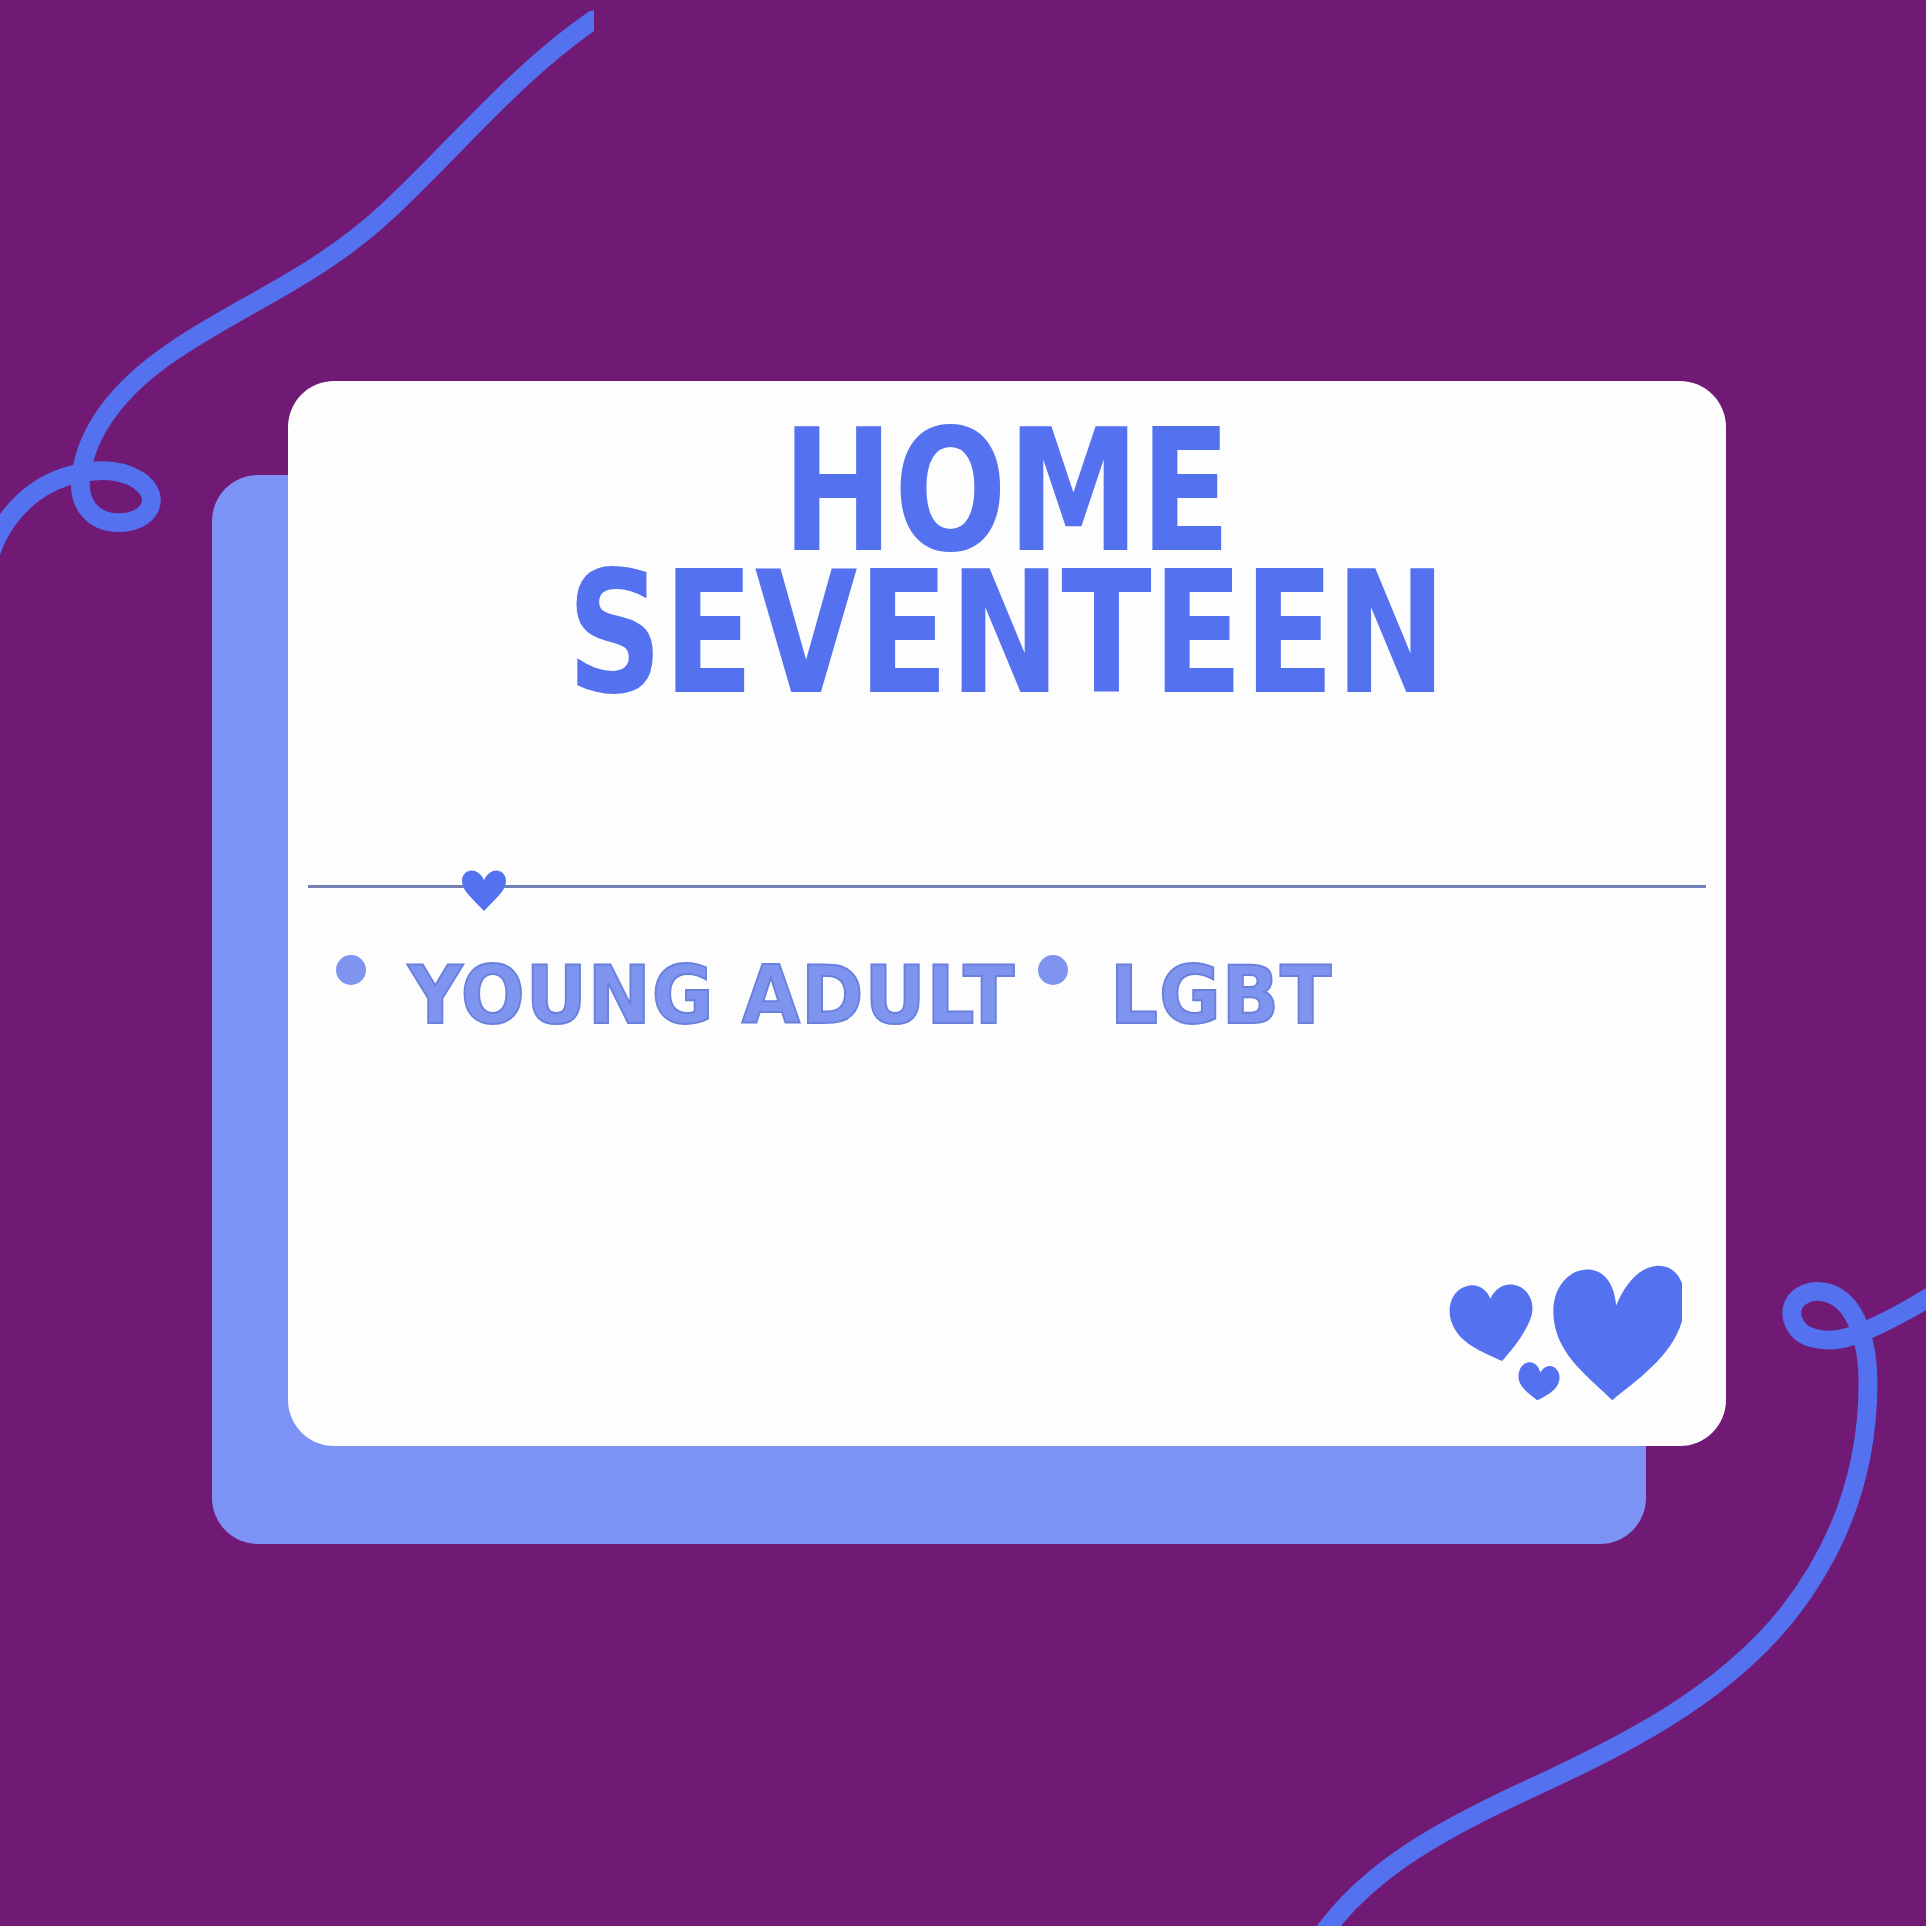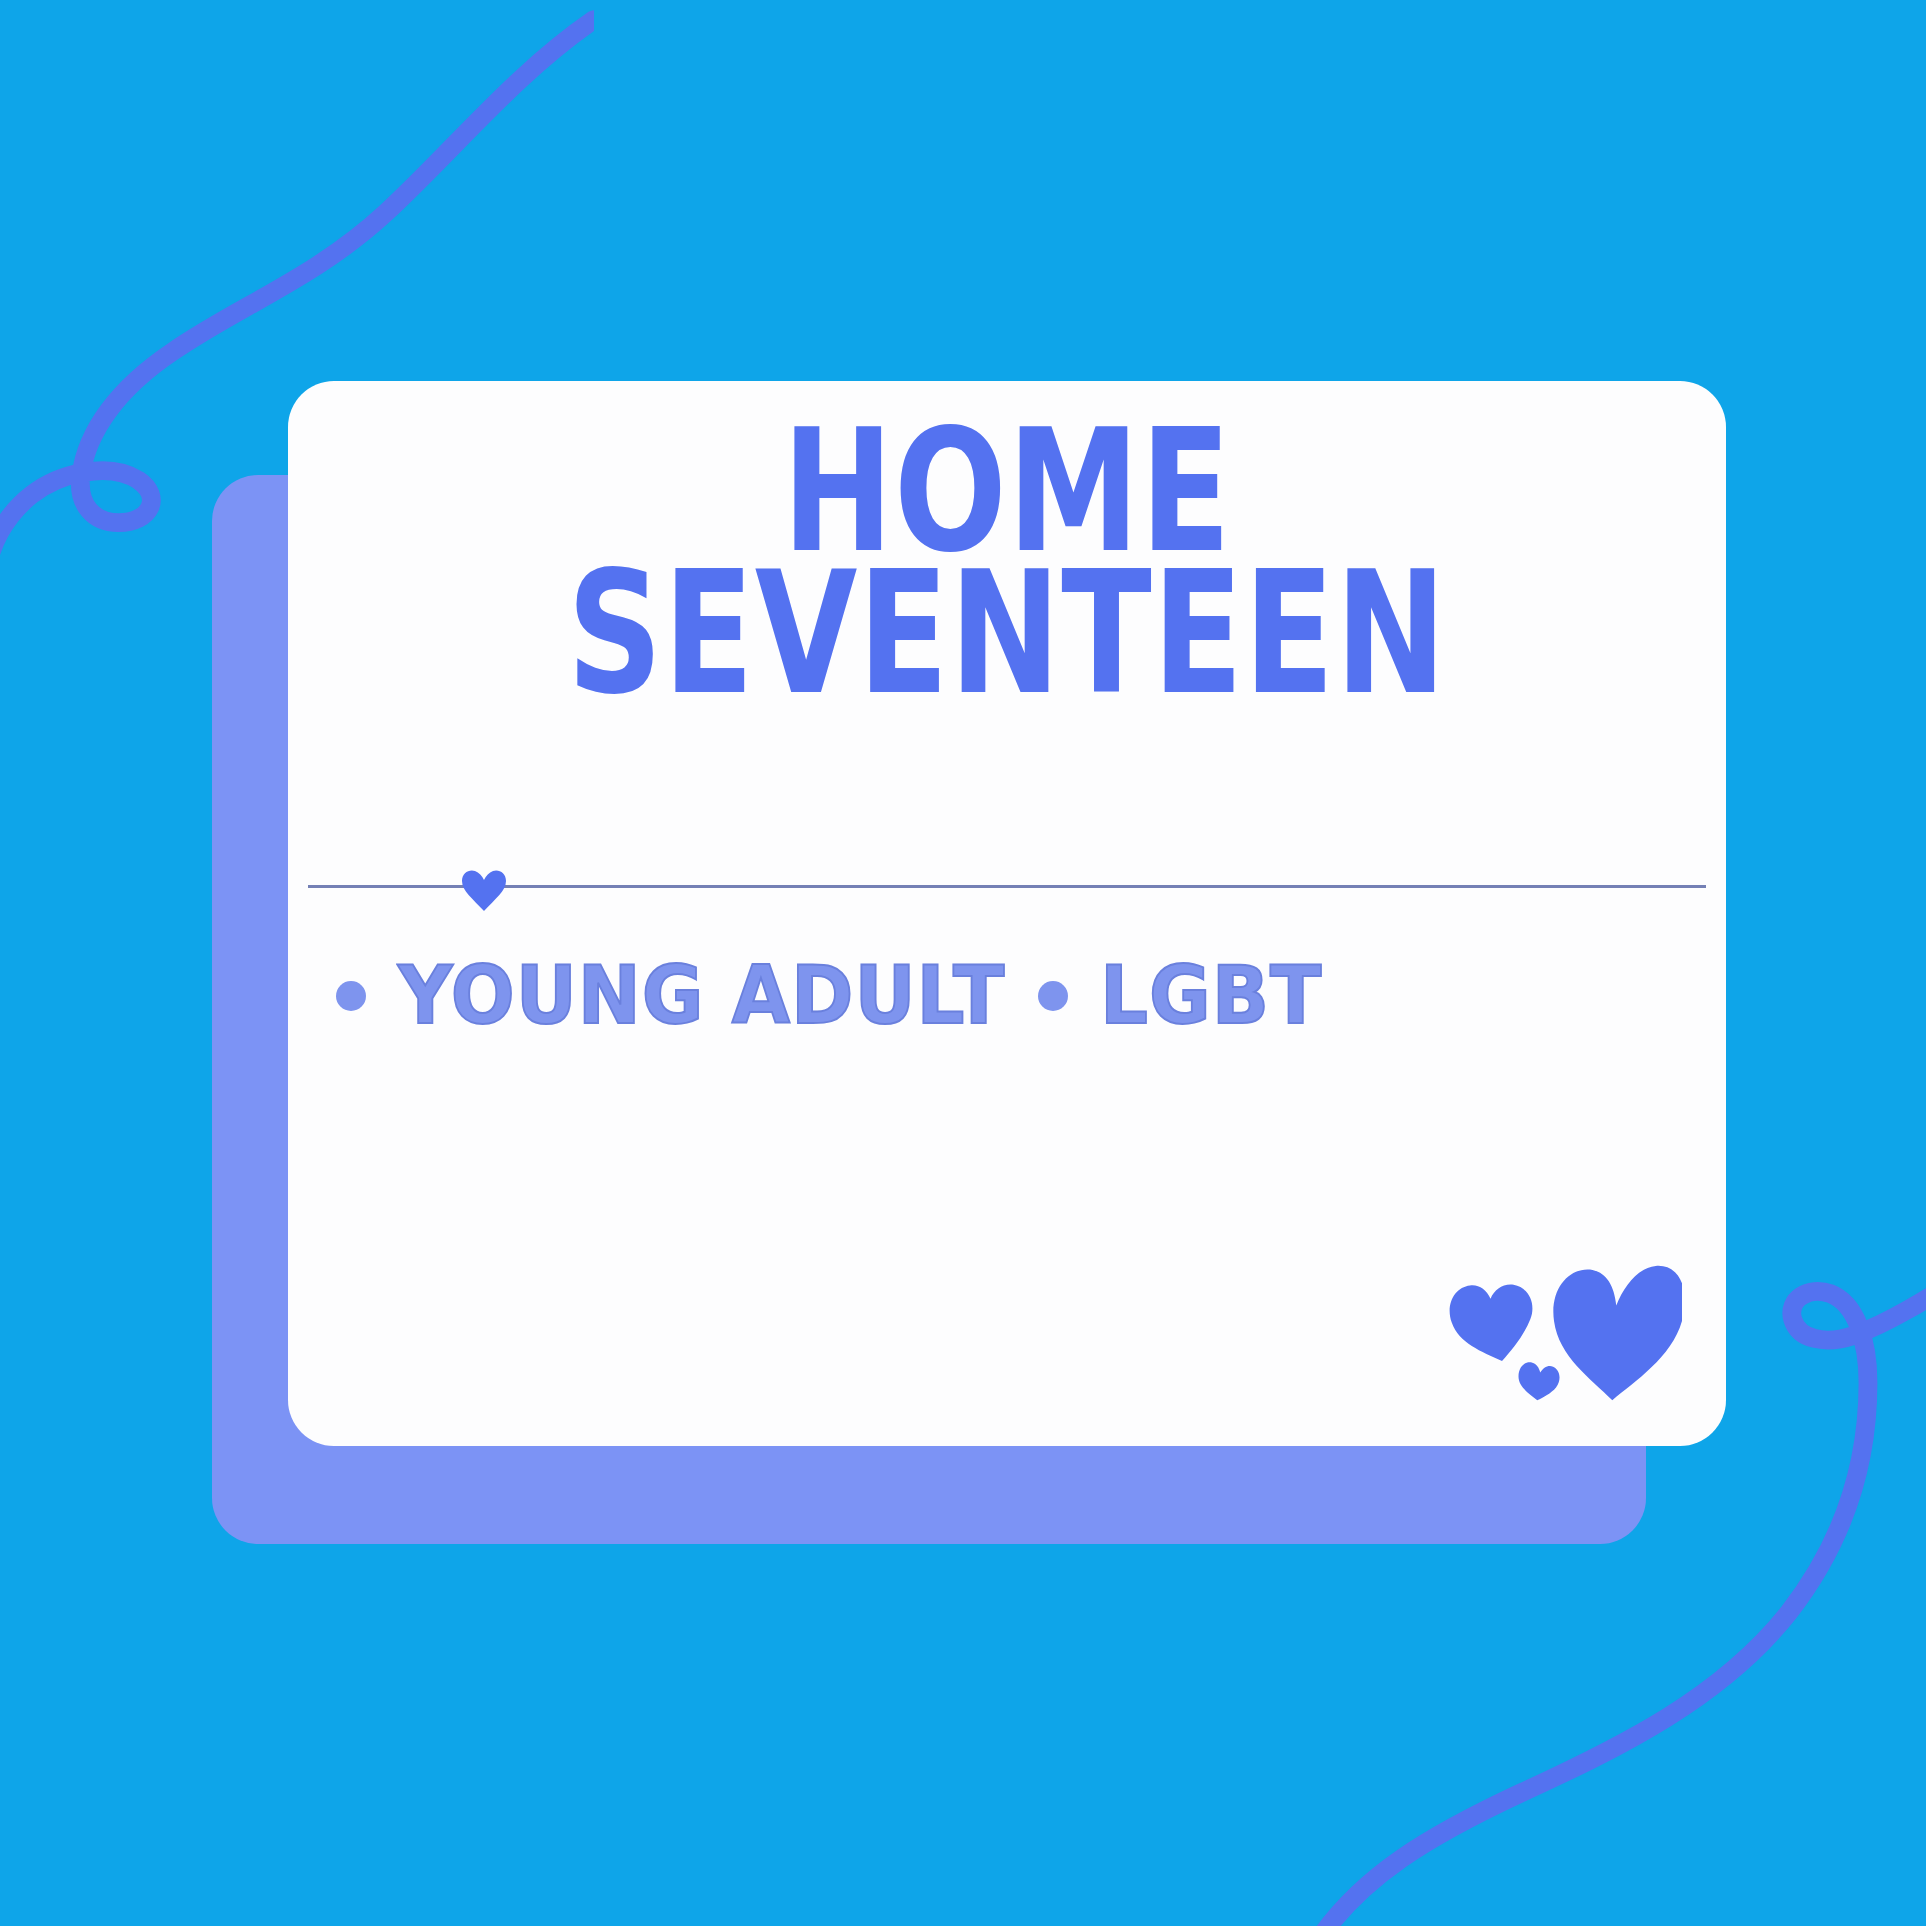--- a/index.html
+++ b/index.html
@@ -10,21 +10,21 @@
     width: 1927px;
     height: 1927px;
     overflow: hidden;
     font-family: "Liberation Sans", sans-serif;
   }
 
   #poster {
     position: relative;
     width: 1927px;
     height: 1927px;
-    background: #0ea5e9;
+    background: #701a75;
     overflow: hidden;
   }
 
   
   .squiggle {
     position: absolute;
     pointer-events: none;
   }
   #squiggle-top-left {
     left: -40px;
@@ -121,22 +121,22 @@
     left: 48px;
     right: 40px;
     top: 554px;
     display: grid;
     grid-template-columns: 52% 48%;
     grid-auto-rows: 121px;
     align-items: center;
   }
   .genre-item {
     display: flex;
-    align-items: center;
-    gap: 32px;
+    align-items: flex-start;
+    gap: 42px;
   }
   .genre-bullet {
     width: 30px;
     height: 30px;
     border-radius: 50%;
     background: #7e94ee;
     flex: 0 0 auto;
   }
   .genre-label {
     font-family: "DejaVu Sans", sans-serif;

